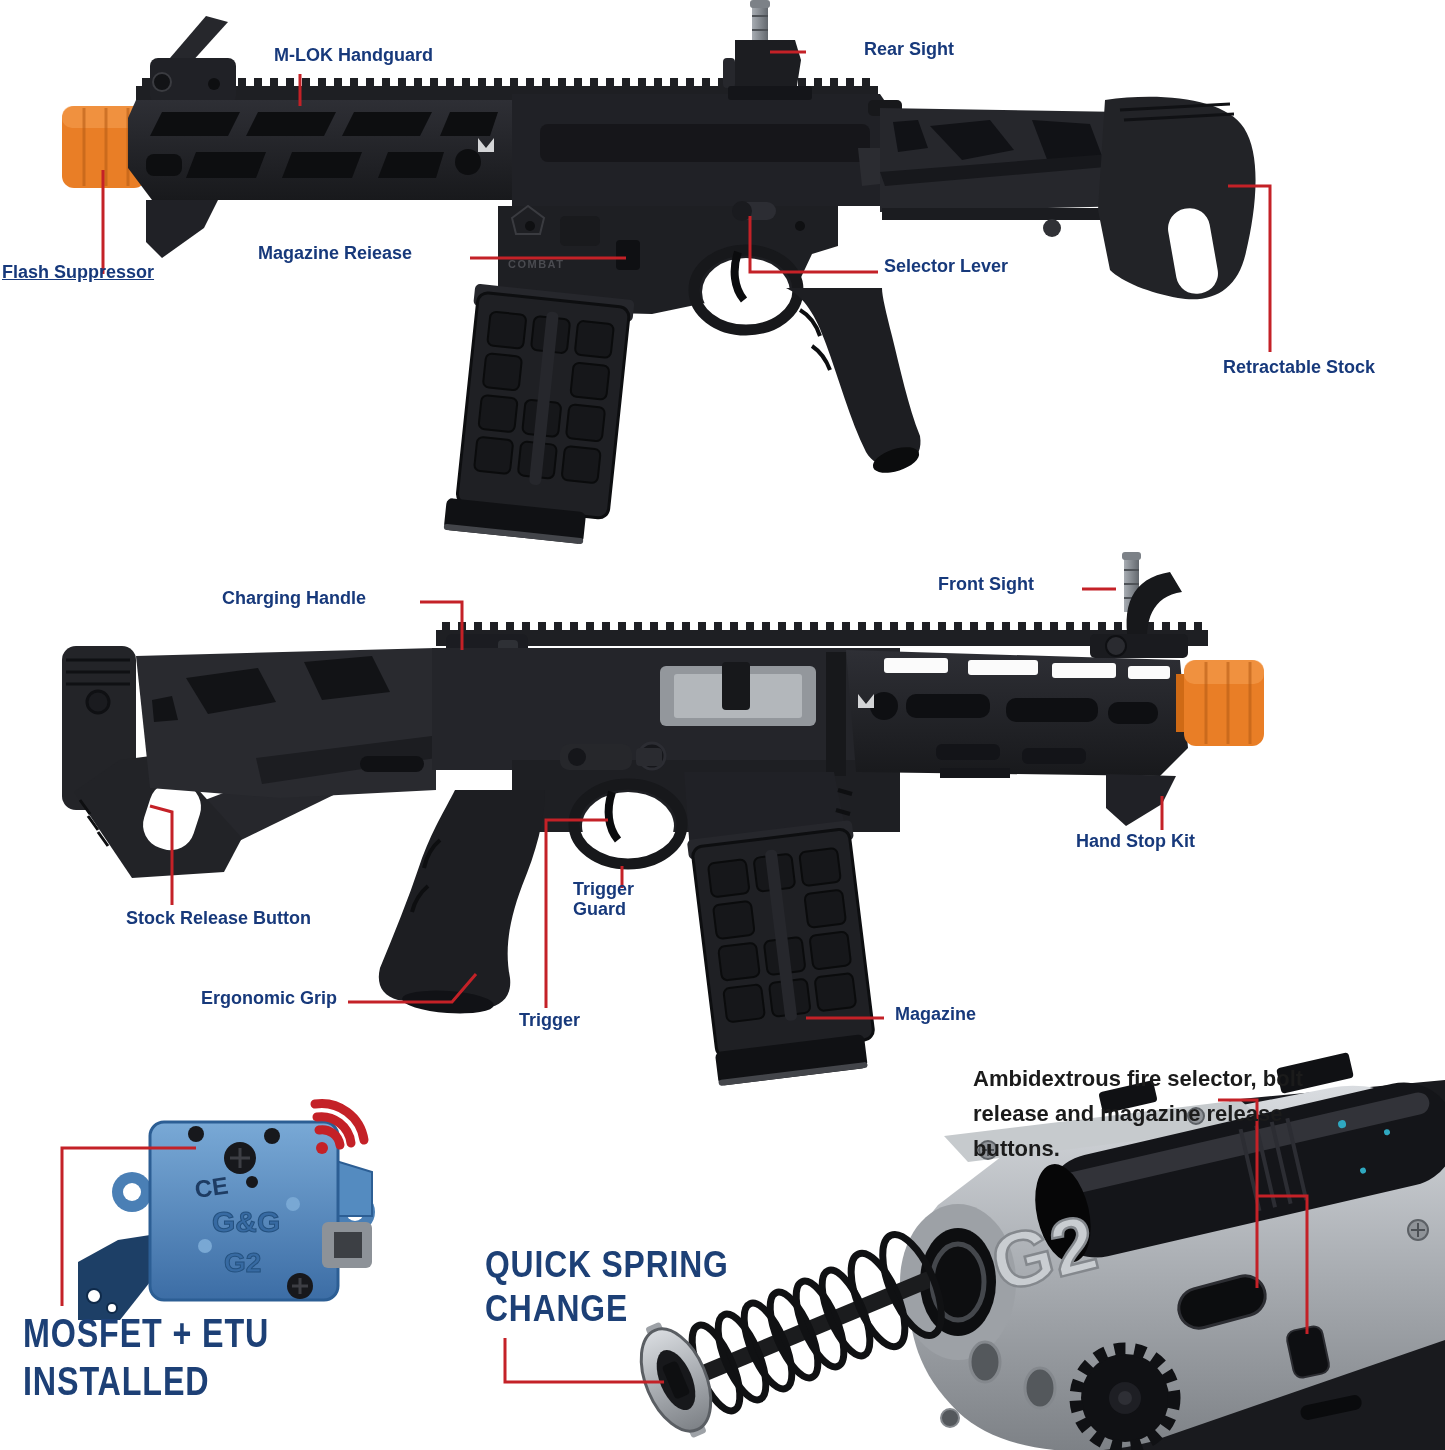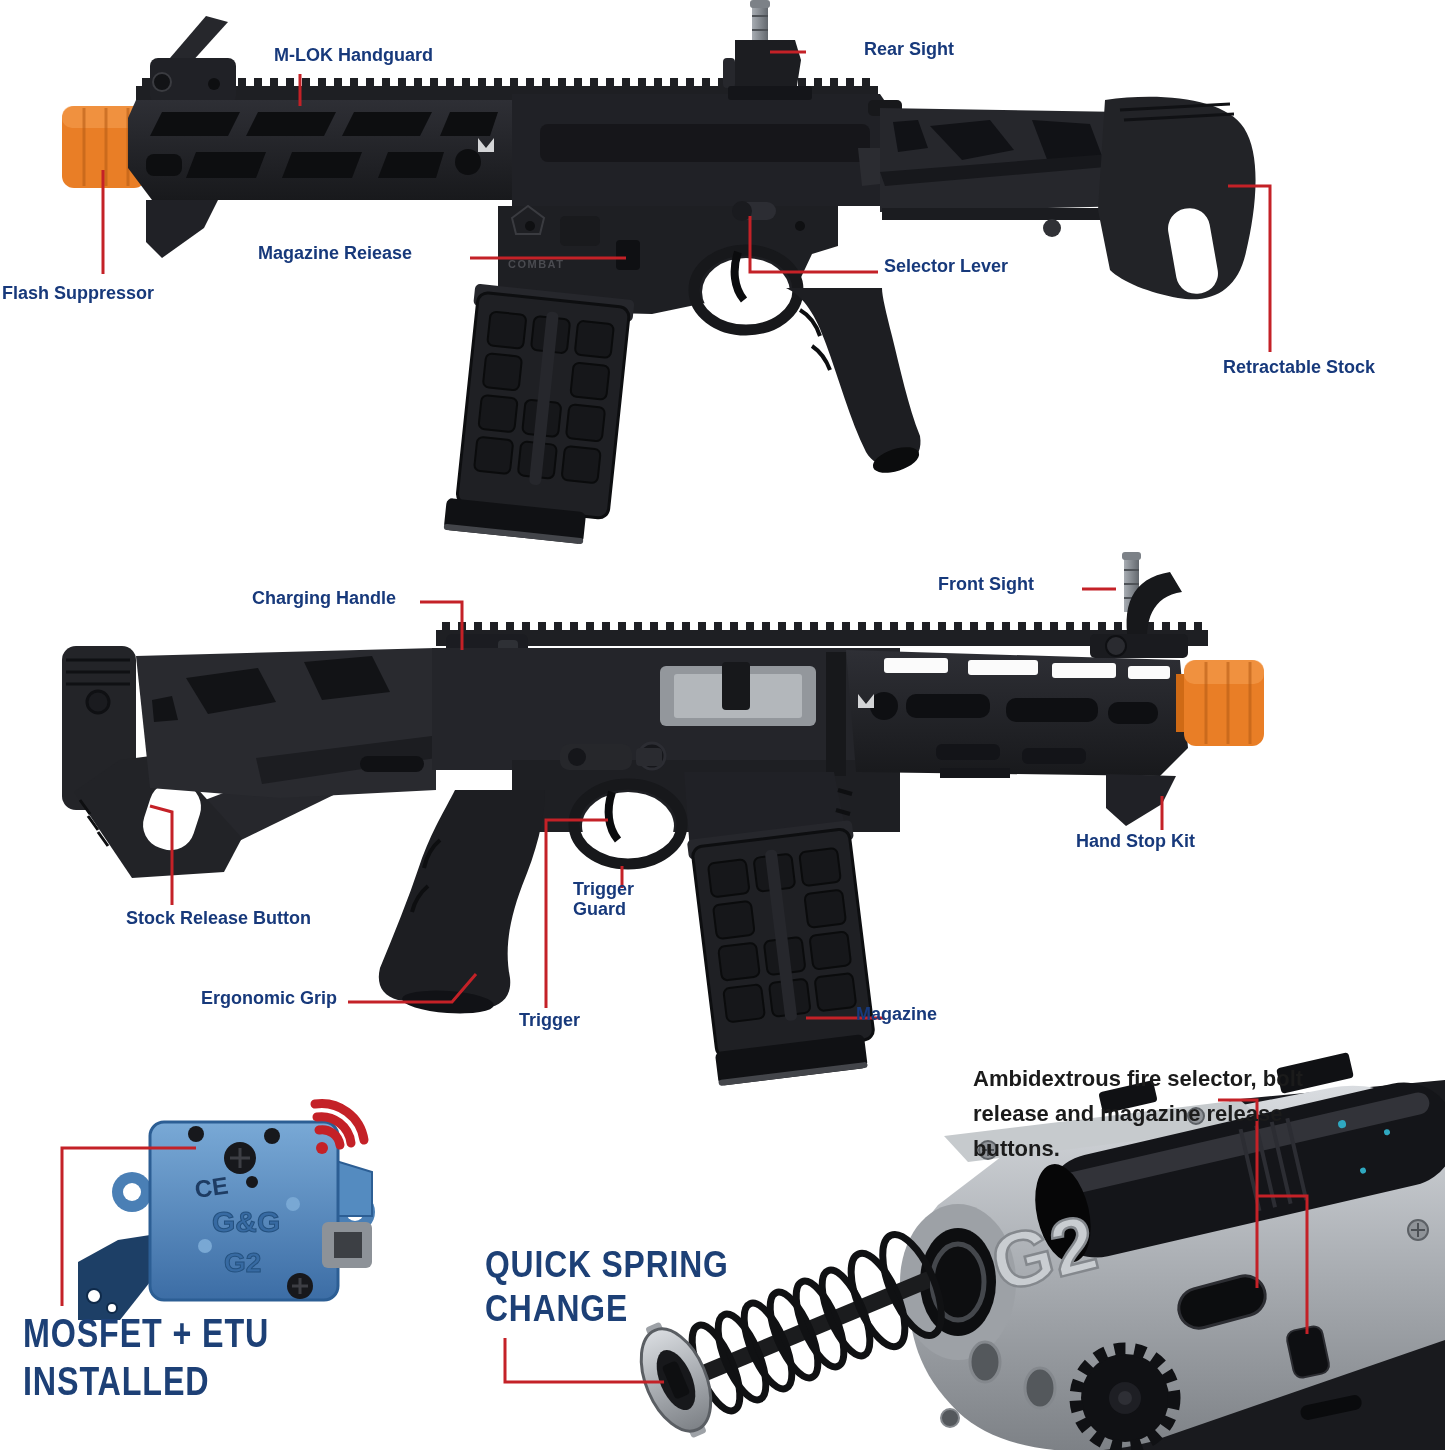--- a/index.html
+++ b/index.html
@@ -19,32 +19,32 @@
   }
   .stencil{
     position:absolute;z-index:3;font-weight:700;
     color:var(--stencil,#1D4076);line-height:1.2;letter-spacing:1px;
     transform-origin:left top;
   }
   #stencil-mosfet{left:23px;top:1310px;font-size:38px;transform:scaleX(.85) scaleY(1.05);}
   #stencil-quick{left:485px;top:1243px;font-size:37px;transform:scaleX(.86);}
   #lbl-mlok{left:274px;top:46px;}
   #lbl-rear-sight{left:844px;top:40px;margin-left:20px;}
-  #lbl-flash{left:2px;top:284px;}
+  #lbl-flash{left:2px;top:263px;text-decoration:underline;}
   #lbl-mag-release{left:258px;top:244px;}
   #lbl-selector{left:884px;top:257px;}
   #lbl-retractable{left:1211px;top:358px;margin-left:12px;}
-  #lbl-charging{left:222px;top:589px;margin-left:30px;}
+  #lbl-charging{left:222px;top:589px;}
   #lbl-front-sight{left:938px;top:575px;}
   #lbl-handstop{left:1076px;top:832px;text-align:center;}
   #lbl-stock-release{left:126px;top:909px;}
   #lbl-trigger-guard{left:573px;top:880px;width:104px;}
   #lbl-ergo{left:155px;top:989px;margin-left:46px;}
   #lbl-trigger{left:519px;top:1011px;text-align:right;}
-  #lbl-magazine{left:856px;top:1005px;}
+  #lbl-magazine{left:895px;top:1005px;}
   #note-ambi{left:973px;top:1061px;width:400px;}
   .leader{stroke:var(--leader,#C42127);stroke-width:3;fill:none;}
   .orange-part{fill:var(--orange-tip,#E97E26);}
   .embossed{font-weight:700;}
 </style>
 </head>
 <body>
 
 <svg id="art" width="1445" height="1450" viewBox="0 0 1445 1450">
   <defs>

